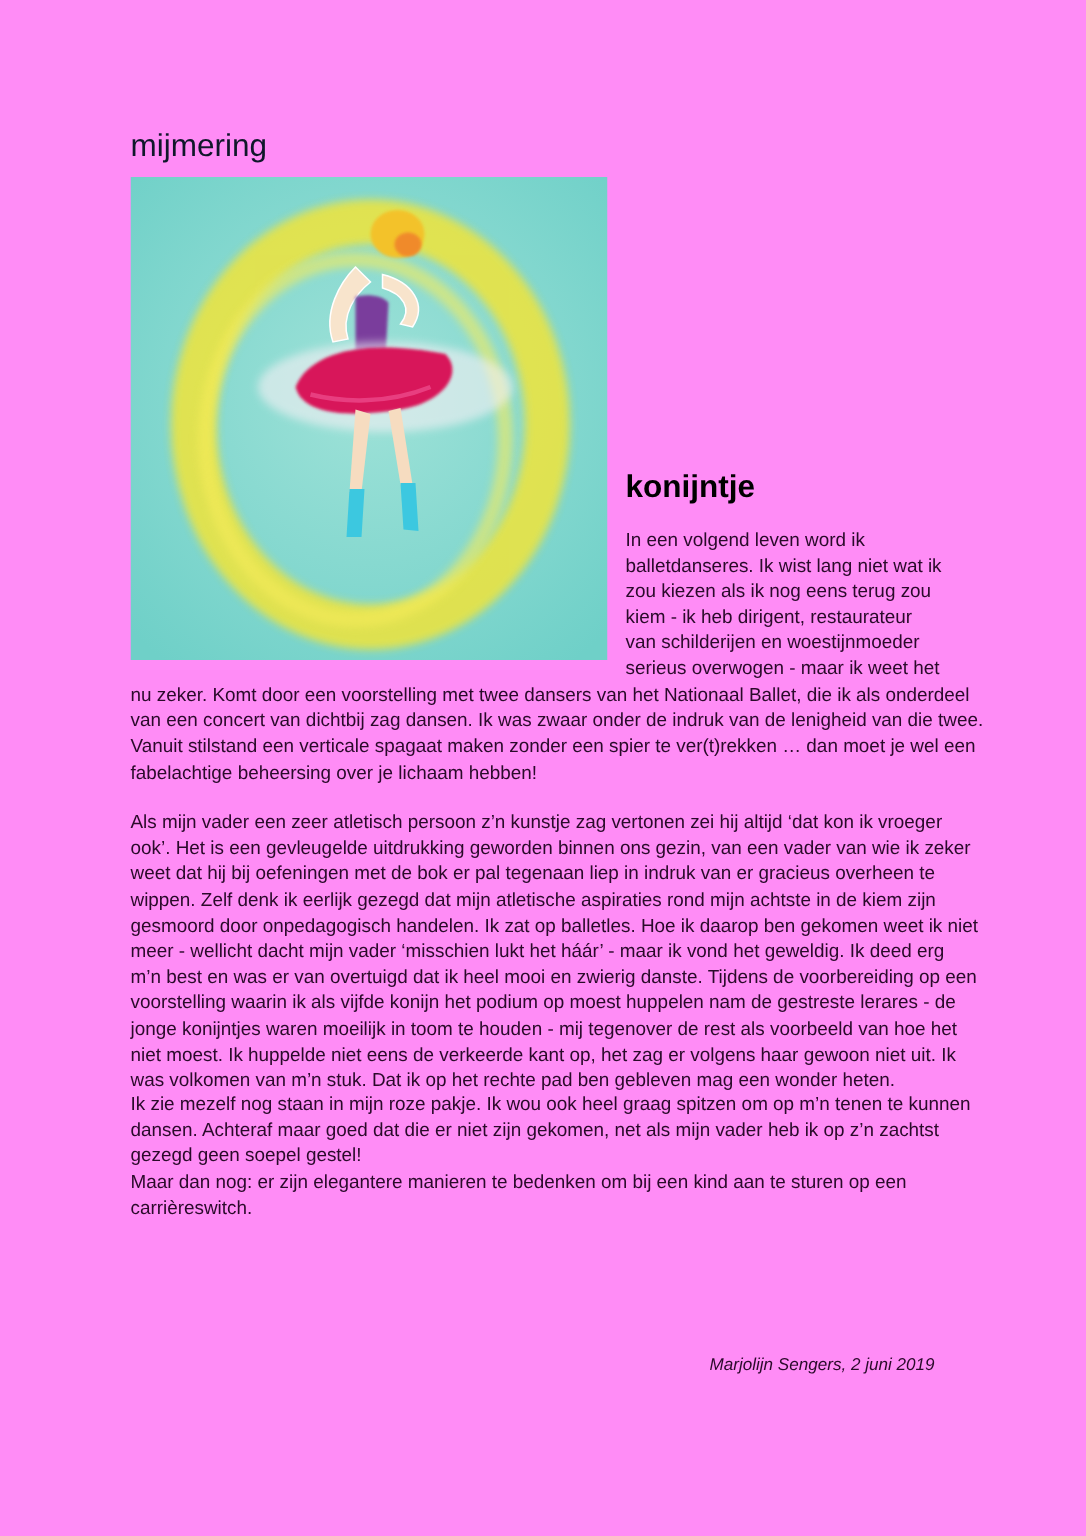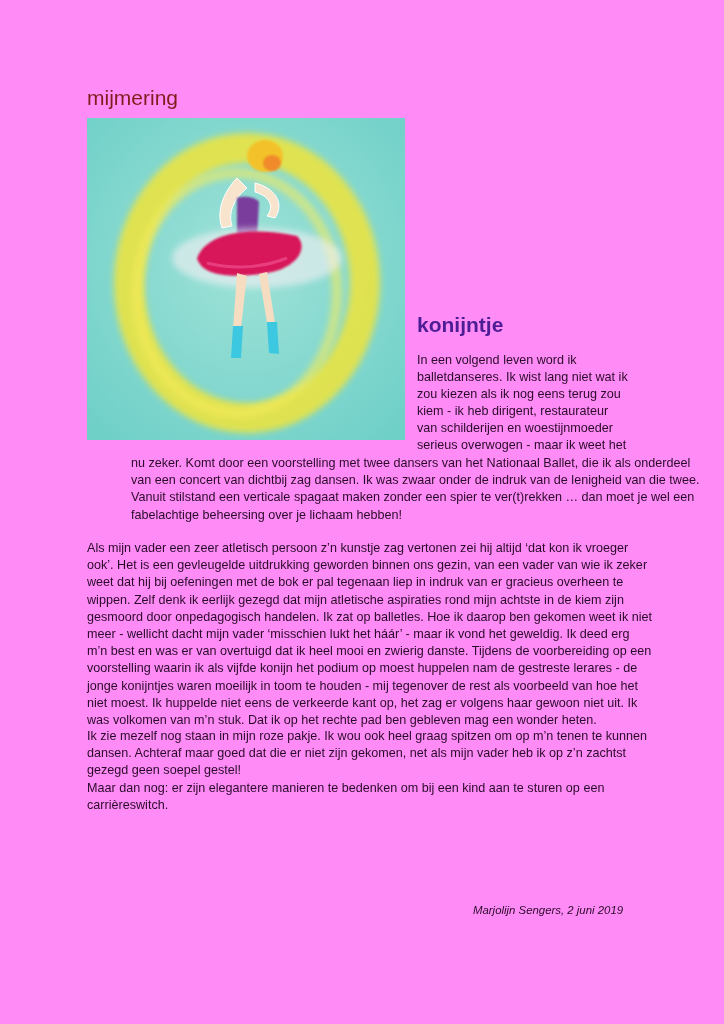--- a/index.html
+++ b/index.html
@@ -7,29 +7,29 @@
     width: 724px; height: 1024px;
     background: #ff8cf6;
     position: relative;
     overflow: hidden;
     font-family: "Liberation Sans", "DejaVu Sans", sans-serif;
     color: #2a0a2a;
   }
   .title {
     position: absolute; left: 87px; top: 86px;
     font-size: 21px; font-weight: normal; margin: 0;
-    color: #7f1d1d;
+    color: #0f172a;
   }
   .painting {
     position: absolute; left: 87px; top: 118px;
     width: 318px; height: 322px;
   }
   .subtitle {
     position: absolute; left: 417px; top: 313px;
-    font-size: 21px; margin: 0; color: #4c1d95;
+    font-size: 21px; margin: 0; color: #000000;
   }
   .lead {
     position: absolute; left: 417px; top: 352px;
     width: 240px;
     font-size: 12.6px; line-height: 17px;
   }
   .lead span, .body-block span { display: block; white-space: nowrap; }
   .body-block {
     position: absolute; left: 87px;
     width: 570px;
@@ -87,21 +87,21 @@
 
 <div class="lead">
   <span>In een volgend leven word ik</span>
   <span>balletdanseres. Ik wist lang niet wat ik</span>
   <span>zou kiezen als ik nog eens terug zou</span>
   <span>kiem - ik heb dirigent, restaurateur</span>
   <span>van schilderijen en woestijnmoeder</span>
   <span>serieus overwogen - maar ik weet het</span>
 </div>
 
-<div class="body-block" style="top:455px;margin-left:44px;">
+<div class="body-block" style="top:455px;">
   <span>nu zeker. Komt door een voorstelling met twee dansers van het Nationaal Ballet, die ik als onderdeel</span>
   <span>van een concert van dichtbij zag dansen. Ik was zwaar onder de indruk van de lenigheid van die twee.</span>
   <span>Vanuit stilstand een verticale spagaat maken zonder een spier te ver(t)rekken … dan moet je wel een</span>
   <span>fabelachtige beheersing over je lichaam hebben!</span>
 </div>
 
 <div class="body-block" style="top:540px;">
   <span>Als mijn vader een zeer atletisch persoon z’n kunstje zag vertonen zei hij altijd ‘dat kon ik vroeger</span>
   <span>ook’. Het is een gevleugelde uitdrukking geworden binnen ons gezin, van een vader van wie ik zeker</span>
   <span>weet dat hij bij oefeningen met de bok er pal tegenaan liep in indruk van er gracieus overheen te</span>

